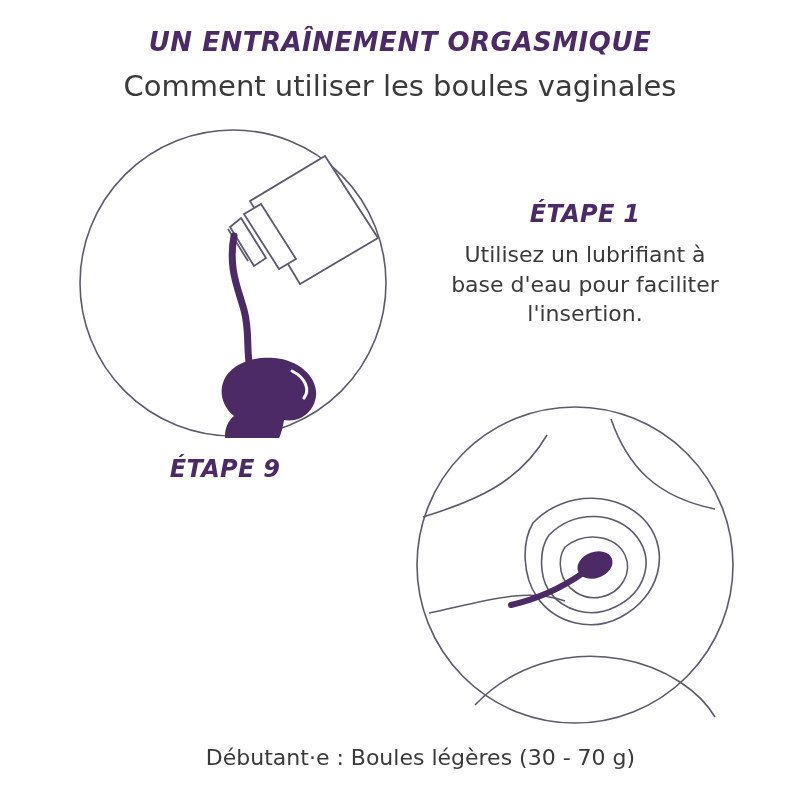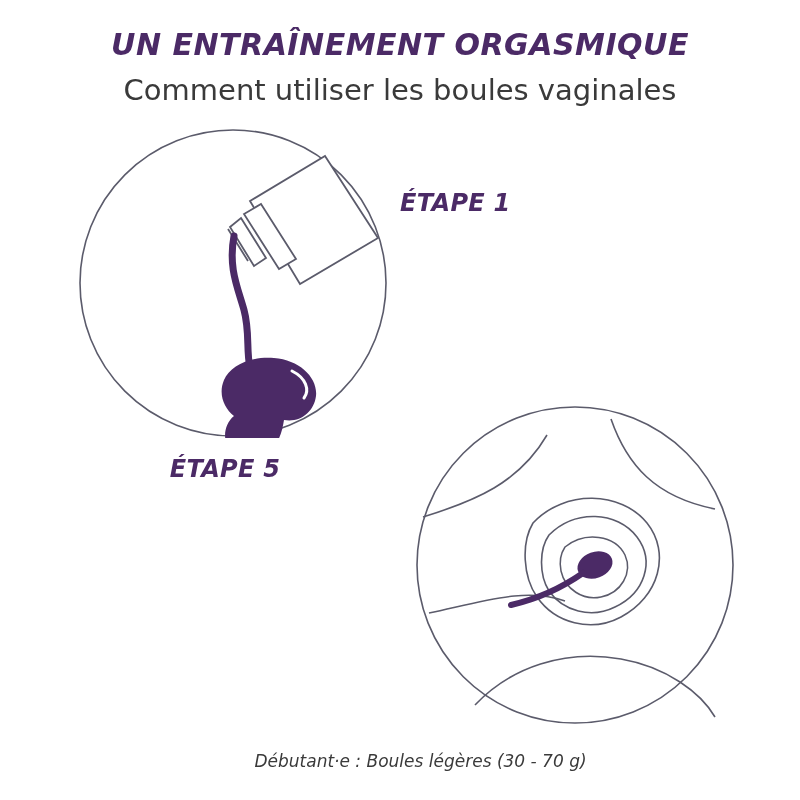--- a/index.html
+++ b/index.html
@@ -25,21 +25,21 @@
     position: absolute;
     top: 28px;
     left: 0;
     width: 800px;
     text-align: center;
   }
   .main-title {
     font-family: "DejaVu Sans", sans-serif;
     font-style: italic;
     font-weight: bold;
-    font-size: 30px;
+    font-size: 26px;
     letter-spacing: 0.5px;
     color: #4b2a66;
     margin: 0;
     line-height: 1.1;
   }
   .subtitle {
     font-family: "DejaVu Sans", sans-serif;
     font-size: 29px;
     color: #3a3a3a;
     margin: 14px 0 0 0;
@@ -62,23 +62,23 @@
     font-size: 22px;
     color: #3a3a3a;
     line-height: 1.35;
     margin: 0;
     white-space: pre-line;
   }
 
   .step1-block {
     position: absolute;
     left: 400px;
-    top: 189px;
+    top: 200px;
     width: 370px;
-    text-align: left;
+    text-align: center;
   }
   .step2-block {
     position: absolute;
     left: 30px;
     top: 455px;
     width: 390px;
     text-align: center;
   }
 
   
@@ -91,22 +91,21 @@
   
   .footer {
     position: absolute;
     left: 0;
     bottom: 26px;
     width: 800px;
     text-align: center;
   }
   .footer-line {
     font-family: "DejaVu Sans", sans-serif;
-    font-style: italic;
-    font-size: 17px;
+    font-size: 22px;
     color: #3a3a3a;
     line-height: 1.4;
     margin: 0;
     padding-left: 41px;
   }
 </style>
 </head>
 <body>
 
 <div class="infographic">
@@ -141,20 +140,23 @@
                C 144 312, 146 296, 156 288
                C 146 280, 140 266, 146 252
                C 152 238, 172 228, 196 230 Z" fill="#4b2a66"></path>
 
       <path d="M214 243 C 228 250, 232 262, 226 270" fill="none" stroke="#ffffff" stroke-width="3" stroke-linecap="round"></path>
     </svg>
   </div>
 
   <div class="step1-block">
     <div class="step-label">ÉTAPE 1</div>
+    <p class="step-text">Utilisez un lubrifiant à
+base d'eau pour faciliter
+l'insertion.</p>
   </div>
 
   <div class="illus illus-2">
     <svg width="320" height="320" viewBox="0 0 320 320" xmlns="http://www.w3.org/2000/svg">
       <circle cx="160" cy="160" r="158" fill="none" stroke="#5b5b6b" stroke-width="1.6"></circle>
 
       <g fill="none" stroke="#5b5b6b" stroke-width="1.6">
         <path d="M8 112 C 60 96, 104 78, 132 30"></path>
         <path d="M14 208 C 70 196, 112 182, 150 196"></path>
         <path d="M196 14 C 212 60, 240 92, 300 104"></path>
@@ -168,20 +170,20 @@
 
       <path d="M150 142 C 170 126, 200 130, 210 150 C 218 168, 206 188, 186 192 C 168 196, 150 184, 146 166 C 144 156, 146 148, 150 142 Z" fill="none" stroke="#5b5b6b" stroke-width="1.5"></path>
 
       <ellipse cx="180" cy="160" rx="18" ry="13" transform="rotate(-20 180 160)" fill="#4b2a66"></ellipse>
 
       <path d="M168 168 C 148 182, 122 194, 96 200" fill="none" stroke="#4b2a66" stroke-width="6" stroke-linecap="round"></path>
     </svg>
   </div>
 
   <div class="step2-block">
-    <div class="step-label">ÉTAPE 5</div>
+    <div class="step-label">ÉTAPE 9</div>
   </div>
 
   <div class="footer">
     <p class="footer-line">Débutant·e : Boules légères (30 - 70 g)</p>
   </div>
 
 </div>
 
 </body></html>

